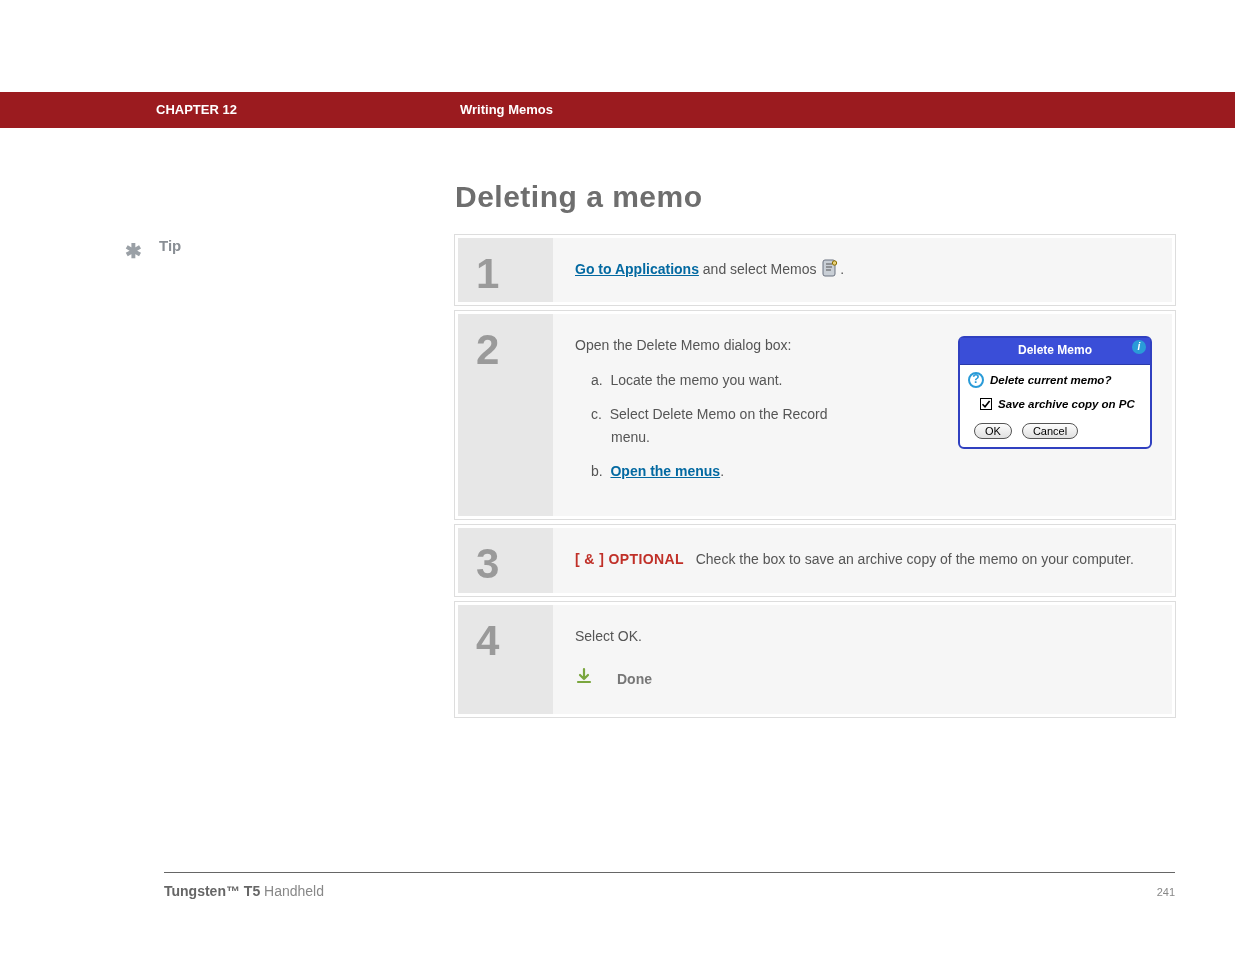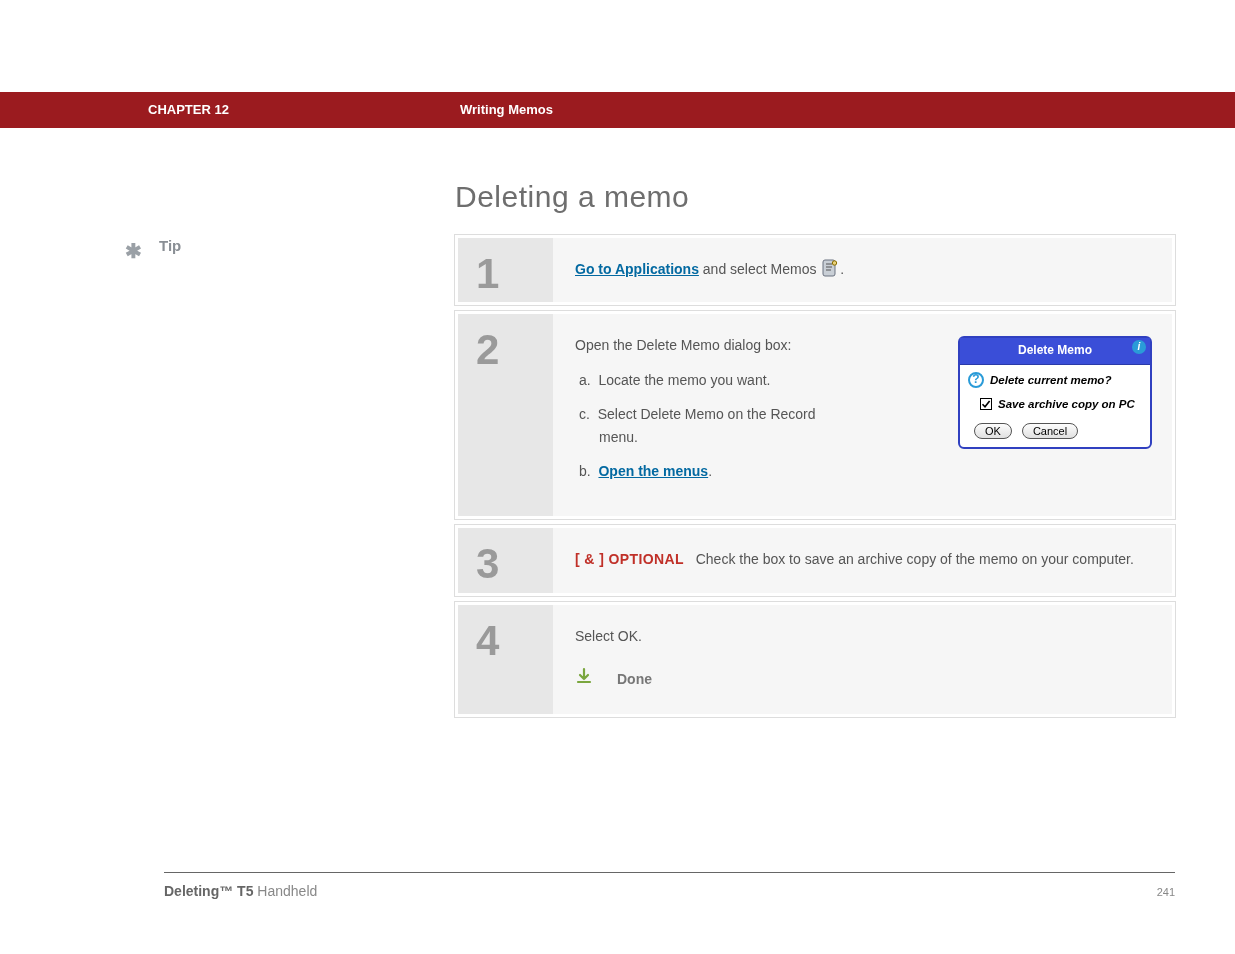--- a/index.html
+++ b/index.html
@@ -17,40 +17,40 @@
     left: 0;
     right: 0;
     height: 36px;
     background: #9b1b1f;
     color: #fff;
     font-size: 13px;
     font-weight: bold;
   }
   .red-band .chapter {
     position: absolute;
-    left: 148px;
+    left: 156px;
     top: 10px;
   }
   .red-band .title {
     position: absolute;
     left: 460px;
     top: 10px;
   }
   .content {
     position: absolute;
     top: 180px;
     left: 125px;
     right: 60px;
   }
   .heading {
     position: absolute;
     left: 330px;
     top: 0;
     font-size: 30px;
-    font-weight: normal;
+    font-weight: bold;
     color: #6e6e6e;
     letter-spacing: 0.5px;
   }
   .tip-col {
     position: absolute;
     left: 0;
     top: 55px;
     width: 280px;
     font-size: 14px;
     line-height: 1.45;
@@ -110,21 +110,21 @@
     color: #555;
     line-height: 1.6;
     position: relative;
   }
   .step-body a {
     color: #0369a1;
     font-weight: bold;
     text-decoration: underline;
   }
   .ol-list { margin-top: 12px; }
-  .ol-list li { margin-bottom: 12px; margin-left: 24px; text-indent: -20px; list-style: none; }
+  .ol-list li { margin-bottom: 12px; margin-left: 36px; text-indent: -20px; list-style: none; }
   .optional-tag {
     color: #c03028;
     font-weight: bold;
     letter-spacing: 0.4px;
   }
   .done-row {
     margin-top: 20px;
     display: flex;
     align-items: center;
     gap: 24px;
@@ -311,16 +311,16 @@
           <span>Done</span>
         </div>
       </div>
     </div>
 
   </div>
 </div>
 
 <div class="footer">
   <span class="product">
-    <b>Deleting™ T5</b><span> Handheld</span>
+    <b>Tungsten™ T5</b><span> Handheld</span>
   </span>
   <span class="page-num">241</span>
 </div>
 
 </body></html>

